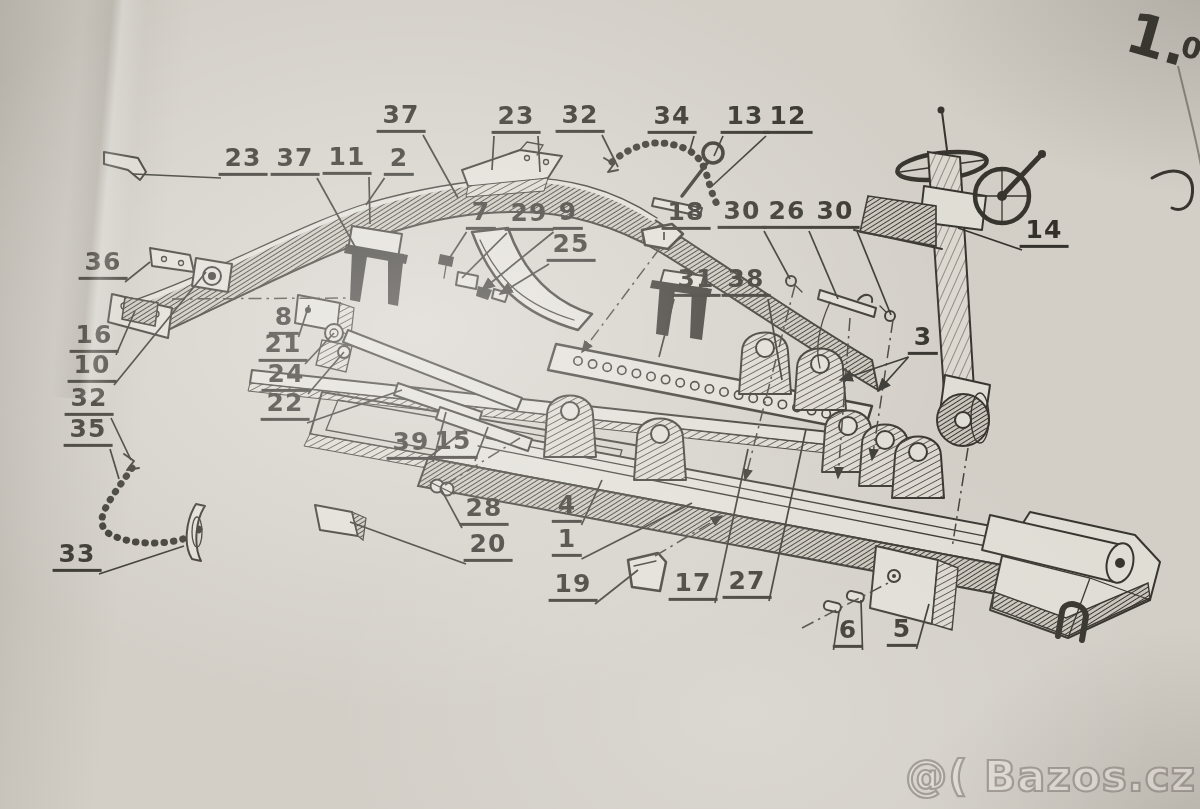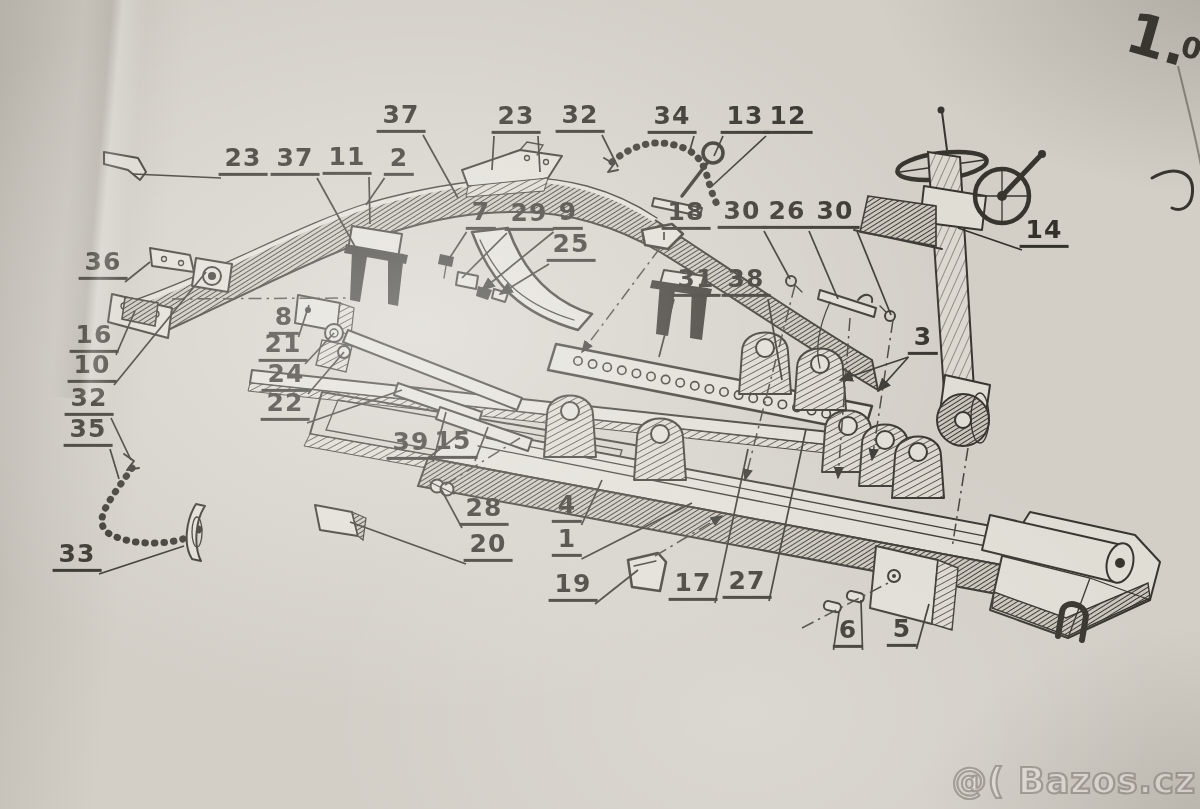--- a/index.html
+++ b/index.html
@@ -30,21 +30,21 @@
     position:absolute;z-index:20;left:1127px;top:6px;
     font-size:57px;font-weight:bold;color:#33302a;transform:rotate(16deg);
   }
   .figcode{
     position:absolute;z-index:20;left:1181px;top:34px;
     font-size:29px;font-weight:bold;color:#33302a;transform:rotate(16deg);
   }
   
   .watermark{
     position:absolute;z-index:60;right:4px;bottom:8px;
-    font-size:35px;font-weight:bold;letter-spacing:1px;
+    font-size:42px;font-weight:bold;letter-spacing:1px;
     color:rgba(224,220,212,0.30);
     -webkit-text-stroke:2.2px rgba(118,112,102,0.55);
     text-shadow:0 0 2px rgba(255,255,255,0.25);
   }
   
   .light{
     position:absolute;inset:0;z-index:50;pointer-events:none;
     background:
       radial-gradient(900px 620px at 420px 330px, rgba(255,255,255,0.40), rgba(255,255,255,0) 62%),
       radial-gradient(700px 500px at 62% 88%, rgba(255,255,255,0.18), rgba(255,255,255,0) 60%),

